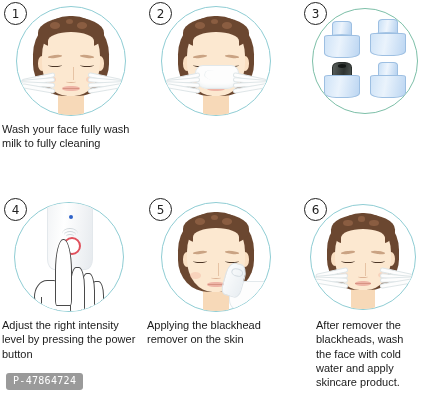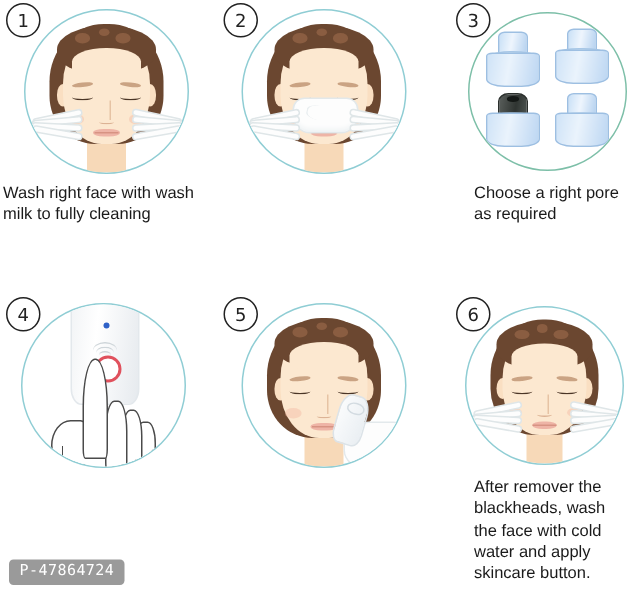--- a/index.html
+++ b/index.html
@@ -205,21 +205,21 @@
           </div>
           <div class="hand r">
             <span></span>
               <span></span>
               <span></span>
               <span></span>
           </div>
         </div>
       </div>
     </div>
-    <div class="cap">Wash right face with wash milk to fully cleaning</div>
+    <div class="cap">Wash your face fully wash milk to fully cleaning</div>
   </div>
 
   <div class="panel p2">
     <div class="art">
       <div class="badge">2</div>
       <div class="circ">
         <div class="face">
           <div class="neck"></div>
           <div class="hair-back"></div>
           <div class="ear l"></div>
@@ -275,21 +275,20 @@
             <div class="body"></div>
           </div>
           <div class="cup c4">
             <div class="top"></div>
             <div class="neckr"></div>
             <div class="body"></div>
           </div>
         </div>
       </div>
     </div>
-    <div class="cap">Choose a right pore as required</div>
   </div>
 
   <div class="panel p4">
     <div class="art">
       <div class="badge">4</div>
       <div class="circ">
         <div class="device">
           <div class="led"></div>
           <div class="waves">
             <i></i>
@@ -301,20 +300,21 @@
         <div class="finger">
           <div class="digit d4"></div>
           <div class="digit d3"></div>
           <div class="digit d2"></div>
           <div class="digit d1"></div>
           <div class="thumb"></div>
           <div class="palm"></div>
         </div>
       </div>
     </div>
+    <div class="cap">Adjust the right intensity level by pressing the power button</div>
   </div>
 
   <div class="panel p5">
     <div class="art">
       <div class="badge">5</div>
       <div class="circ">
         <div class="face">
           <div class="neck"></div>
           <div class="hair-back"></div>
           <div class="ear l"></div>
@@ -331,20 +331,21 @@
           <div class="cheek l"></div>
           <div class="cheek r"></div>
           <div class="nose"></div>
           <div class="nostril"></div>
           <div class="lip"></div>
           <div class="wand"></div>
           <div class="wandhand"></div>
         </div>
       </div>
     </div>
+    <div class="cap">Applying the blackhead remover on the skin</div>
   </div>
 
   <div class="panel p6">
     <div class="art">
       <div class="badge">6</div>
       <div class="circ">
         <div class="face">
           <div class="neck"></div>
           <div class="hair-back"></div>
           <div class="ear l"></div>
@@ -371,18 +372,18 @@
           </div>
           <div class="hand r">
             <span></span>
               <span></span>
               <span></span>
               <span></span>
           </div>
         </div>
       </div>
     </div>
-    <div class="cap">After remover the blackheads, wash the face with cold water and apply skincare button.</div>
+    <div class="cap">After remover the blackheads, wash the face with cold water and apply skincare product.</div>
   </div>
 
 </div>
 
 <div class="wm">P-47864724</div>
 
 </body></html>

